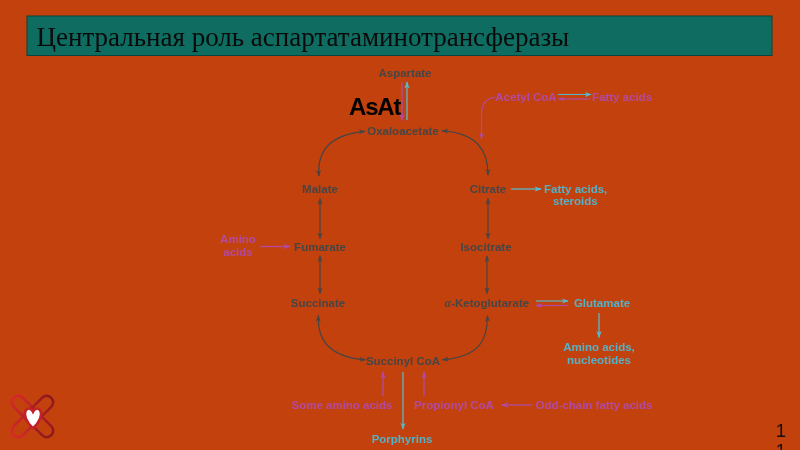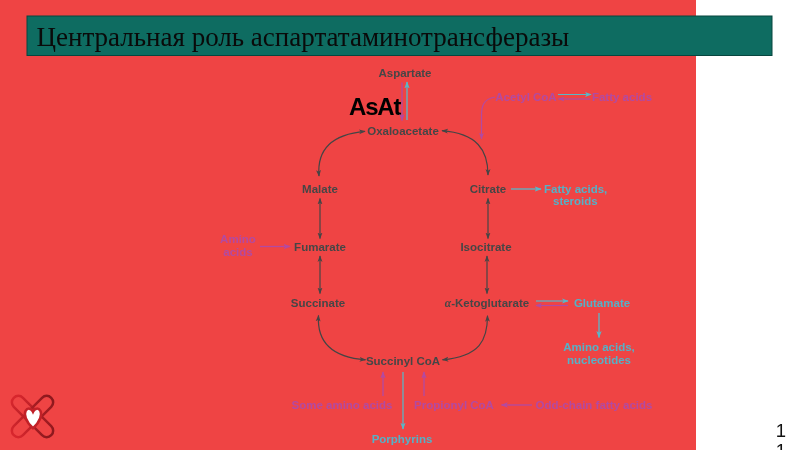--- a/index.html
+++ b/index.html
@@ -1,16 +1,16 @@
 <!DOCTYPE html>
 <html><head>
 <meta charset="utf-8">
 <style>
   html,body{margin:0;padding:0;width:800px;height:450px;background:#ffffff;overflow:hidden;}
-  #page{position:relative;width:696px;height:450px;background:#ef4444;}
+  #page{position:relative;width:800px;height:450px;background:#c2410c;}
   svg{position:absolute;left:0;top:0;}
   text{font-family:"Liberation Sans",sans-serif;}
 </style>
 </head>
 <body>
 <div id="page">
 <svg width="800" height="450" viewBox="0 0 800 450" xmlns="http://www.w3.org/2000/svg">
   <defs>
     <marker id="mB" viewBox="0 0 10 10" refX="8" refY="5" markerWidth="6.2" markerHeight="6.2" orient="auto-start-reverse">
       <path d="M0,1.7 L9,5 L0,8.3 L2.2,5 Z" fill="#454545"></path>

